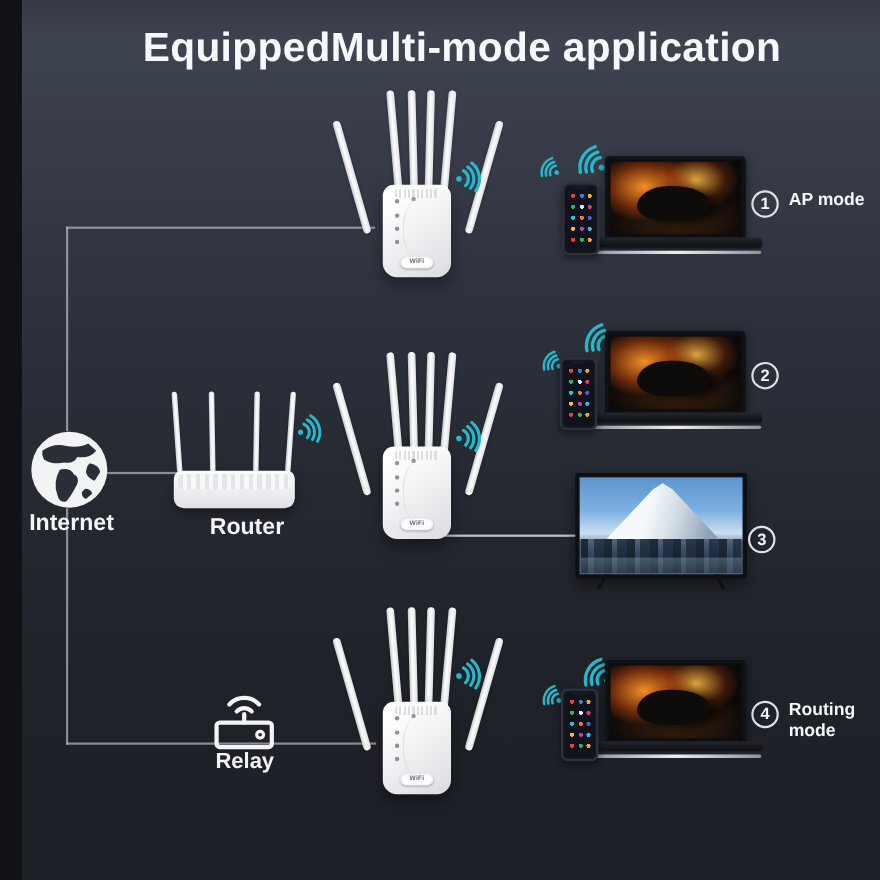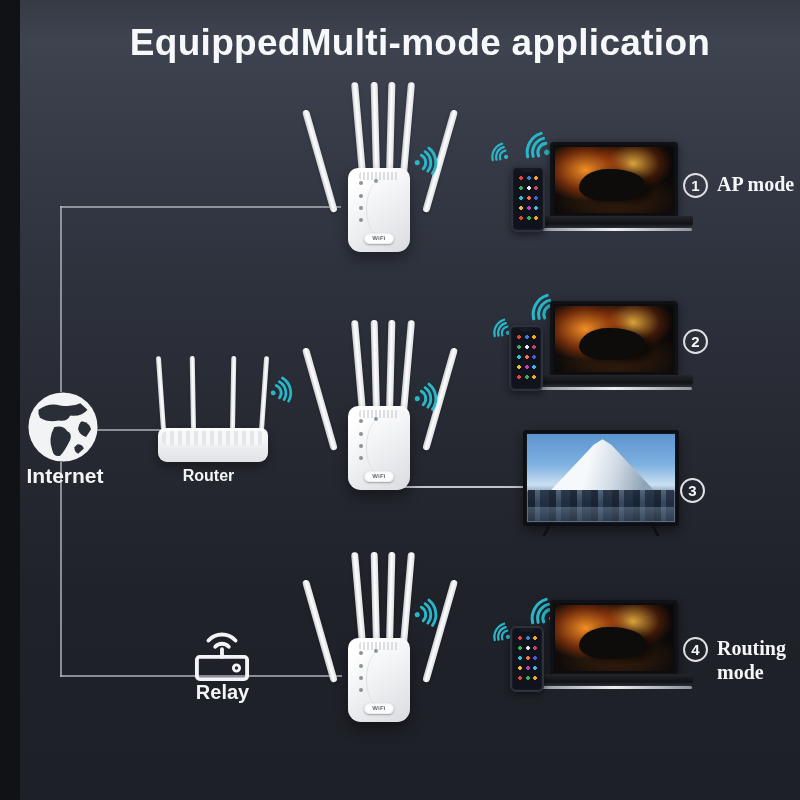--- a/index.html
+++ b/index.html
@@ -159,33 +159,33 @@
   .globe{position:absolute;width:72px;height:72px;}
   .globe svg{display:block;width:100%;height:100%;}
 
   
   .modem{position:absolute;width:64px;height:56px;}
   .modem svg{display:block;width:100%;height:100%;}
 
   
   .side-label{position:absolute;color:#f3f4f6;font-weight:bold;text-align:center;}
   .lbl-internet{left:0;top:464px;width:90px;font-size:21px;}
-  .lbl-router{left:136px;top:467px;width:105px;font-size:16px;}
+  .lbl-router{left:152px;top:467px;width:105px;font-size:21px;}
   .lbl-modem{left:160px;top:681px;width:85px;font-size:20px;}
   .wired-label{position:absolute;left:330px;top:490px;width:178px;text-align:center;
     font-size:21px;font-weight:bold;color:#f3f4f6;}
 
   .mode{position:absolute;display:flex;align-items:flex-start;gap:9px;color:#f5f6f8;}
   .mode-num{
     width:25px;height:25px;box-sizing:border-box;margin-top:1px;flex:none;
     border:2px solid #dfe1e5;border-radius:50%;
     display:flex;align-items:center;justify-content:center;
     font-size:15px;font-weight:bold;
   }
-  .mode-text{font-size:20px;font-weight:bold;line-height:1.2;font-family:Liberation Serif, serif;}
+  .mode-text{font-size:16px;font-weight:bold;line-height:1.2;}
 </style>
 </head>
 <body>
 
 <div class="stage">
 
   <div class="title">EquippedMulti-mode application</div>
 
   <div class="cline" style="left:40px;top:206px;width:281px;height:2px;"></div>
   <div class="cline" style="left:40px;top:206px;width:2px;height:186px;"></div>

